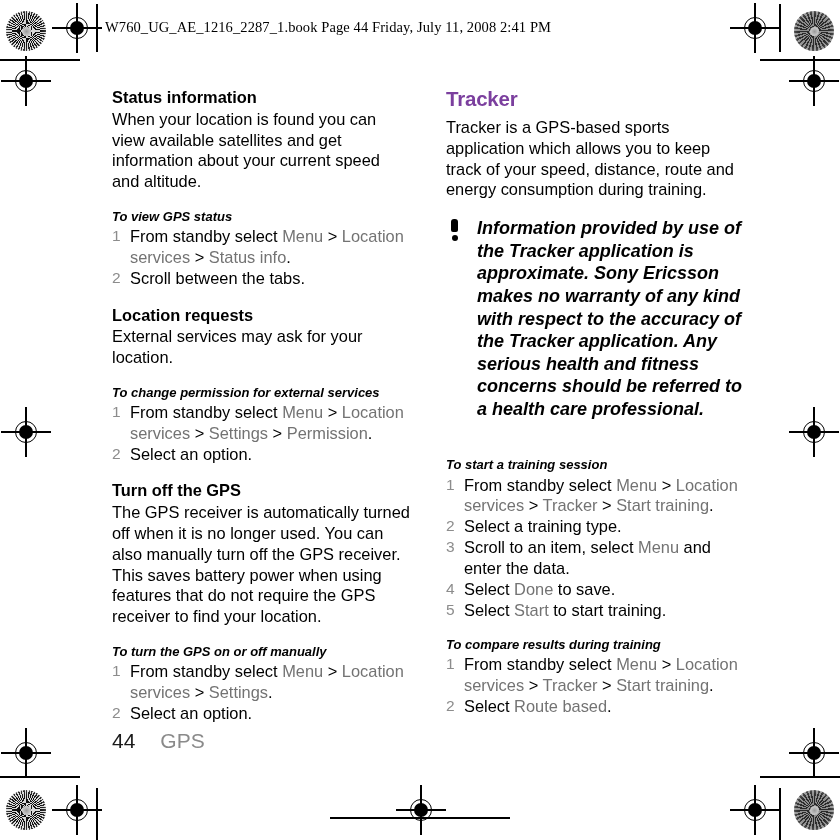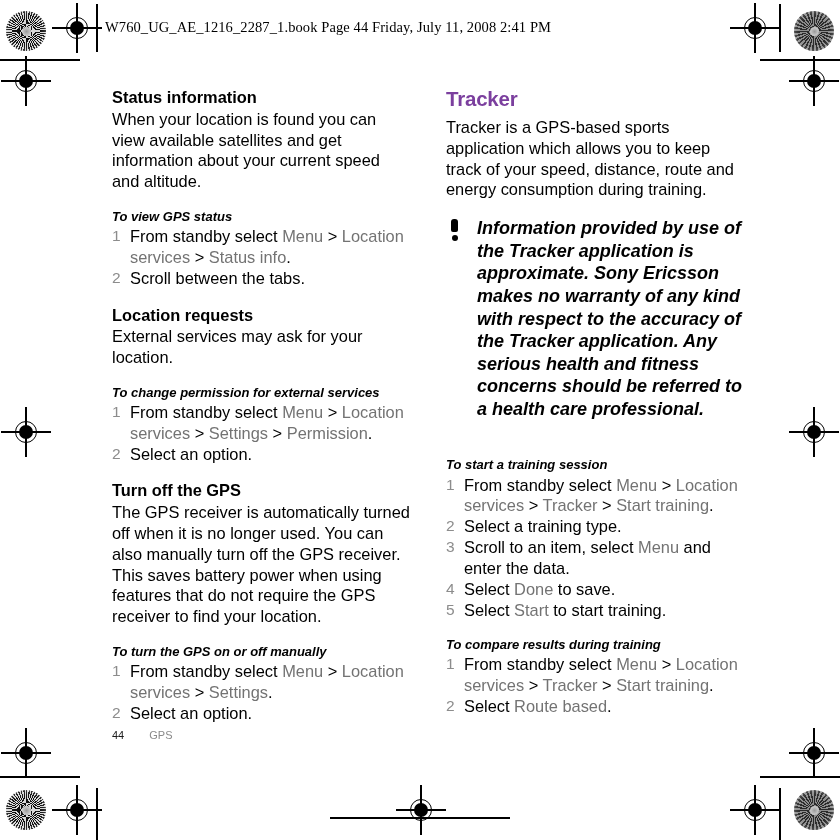--- a/index.html
+++ b/index.html
@@ -196,21 +196,21 @@
     width: 6px; height: 6px;
     background: #000;
     border-radius: 50%;
   }
 
   
   .footer {
     position: absolute;
     left: 112px;
     top: 729px;
-    font-size: 11px;
+    font-size: 21px;
     color: #000;
   }
   .footer .pg {
     font-weight: normal;
     color: #1a1a1a;
   }
   .footer .sect {
     margin-left: 25px;
     color: #8a8a8a;
   }

